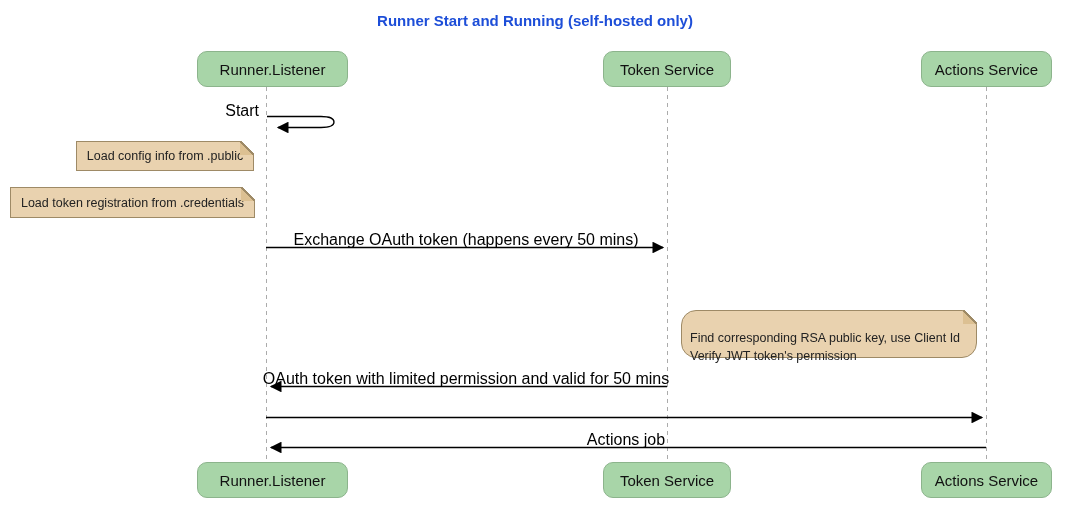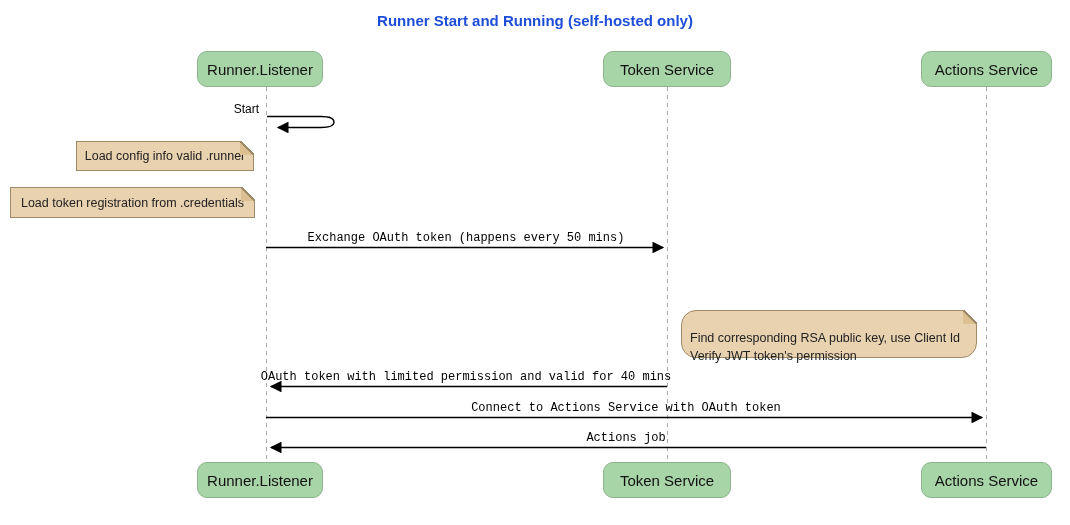--- a/index.html
+++ b/index.html
@@ -13,32 +13,32 @@
   .title{
     position:absolute;left:0;top:12px;width:1070px;
     text-align:center;font-size:15px;font-weight:bold;color:#1d4ed8;
   }
   .participant{
     position:absolute;height:36px;
     background:#a8d5a8;border:1px solid #8cb48c;border-radius:10px;
     display:flex;align-items:center;justify-content:center;
     font-size:15px;color:#111;box-sizing:border-box;
   }
-  .p-runner{left:197px;width:126px;}
+  .p-runner{left:197px;width:151px;}
   .p-token{left:603px;width:128px;}
   .p-actions{left:921px;width:131px;}
   .row-top{top:51px;}
   .row-bottom{top:462px;}
   .overlay{position:absolute;left:0;top:0;}
   .lifeline{stroke:#ababab;stroke-width:1;stroke-dasharray:4 4;}
   .msg{stroke:#000;stroke-width:1.3;fill:none;}
   .msg-label{
-    position:absolute;font-size:12px;color:#000;white-space:nowrap;
+    position:absolute;font-size:16px;color:#000;white-space:nowrap;
   }
-  .centered{transform:translateX(-50%);font-family:Liberation Mono, monospace;}
+  .centered{transform:translateX(-50%);}
   .note{
     position:absolute;background:#e9d2af;border:1px solid #9e8a66;
     box-sizing:border-box;
     display:flex;align-items:center;justify-content:center;
     font-size:12.5px;color:#222;white-space:nowrap;
   }
   .note::after{
     content:'';position:absolute;top:-1px;right:-1px;width:14px;height:14px;
     background:linear-gradient(to bottom left,#ffffff 46%,#9e8a66 46%,#9e8a66 54%,#dcc092 54%);
   }
@@ -76,26 +76,25 @@
 
     <path class="msg" d="M267,116.5 L321,116.5 Q334,116.5 334,122 Q334,127.5 321,127.5 L278,127.5" marker-end="url(#ah)"></path>
     <line class="msg" x1="266" y1="247.5" x2="663" y2="247.5" marker-end="url(#ah)"></line>
     <line class="msg" x1="667" y1="386.5" x2="271" y2="386.5" marker-end="url(#ah)"></line>
     <line class="msg" x1="266" y1="417.5" x2="982" y2="417.5" marker-end="url(#ah)"></line>
     <line class="msg" x1="986" y1="447.5" x2="271" y2="447.5" marker-end="url(#ah)"></line>
   </svg>
 
   <div class="msg-label" style="right:811px;top:102px;">Start</div>
   <div class="msg-label centered" style="left:466px;top:231px;">Exchange OAuth token (happens every 50 mins)</div>
-  <div class="msg-label centered" style="left:466px;top:370px;">OAuth token with limited permission and valid for 40 mins</div>
-  <div class="msg-label centered" style="left:626px;top:401px;">Connect to Actions Service with OAuth token</div>
+  <div class="msg-label centered" style="left:466px;top:370px;">OAuth token with limited permission and valid for 50 mins</div>
   <div class="msg-label centered" style="left:626px;top:431px;">Actions job</div>
 
   <div class="note" style="left:76px;top:141px;width:178px;height:30px;">
-    <span>Load config info valid .runner</span>
+    <span>Load config info from .public</span>
   </div>
   <div class="note" style="left:10px;top:187px;width:245px;height:31px;">
     <span>Load token registration from .credentials</span>
   </div>
   <div class="note note-multiline" style="left:681px;top:310px;width:296px;height:48px;">
     <span>Find corresponding RSA public key, use Client Id</span>
     <span>Verify JWT token's permission</span>
   </div>
 
   <div class="participant p-runner row-bottom">

